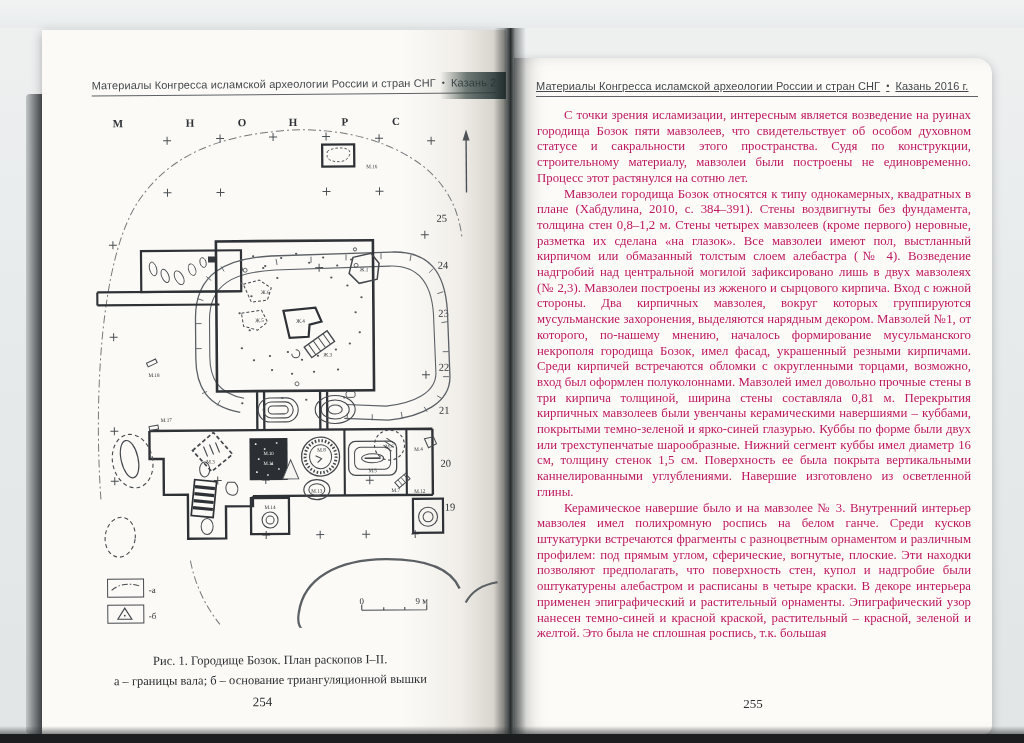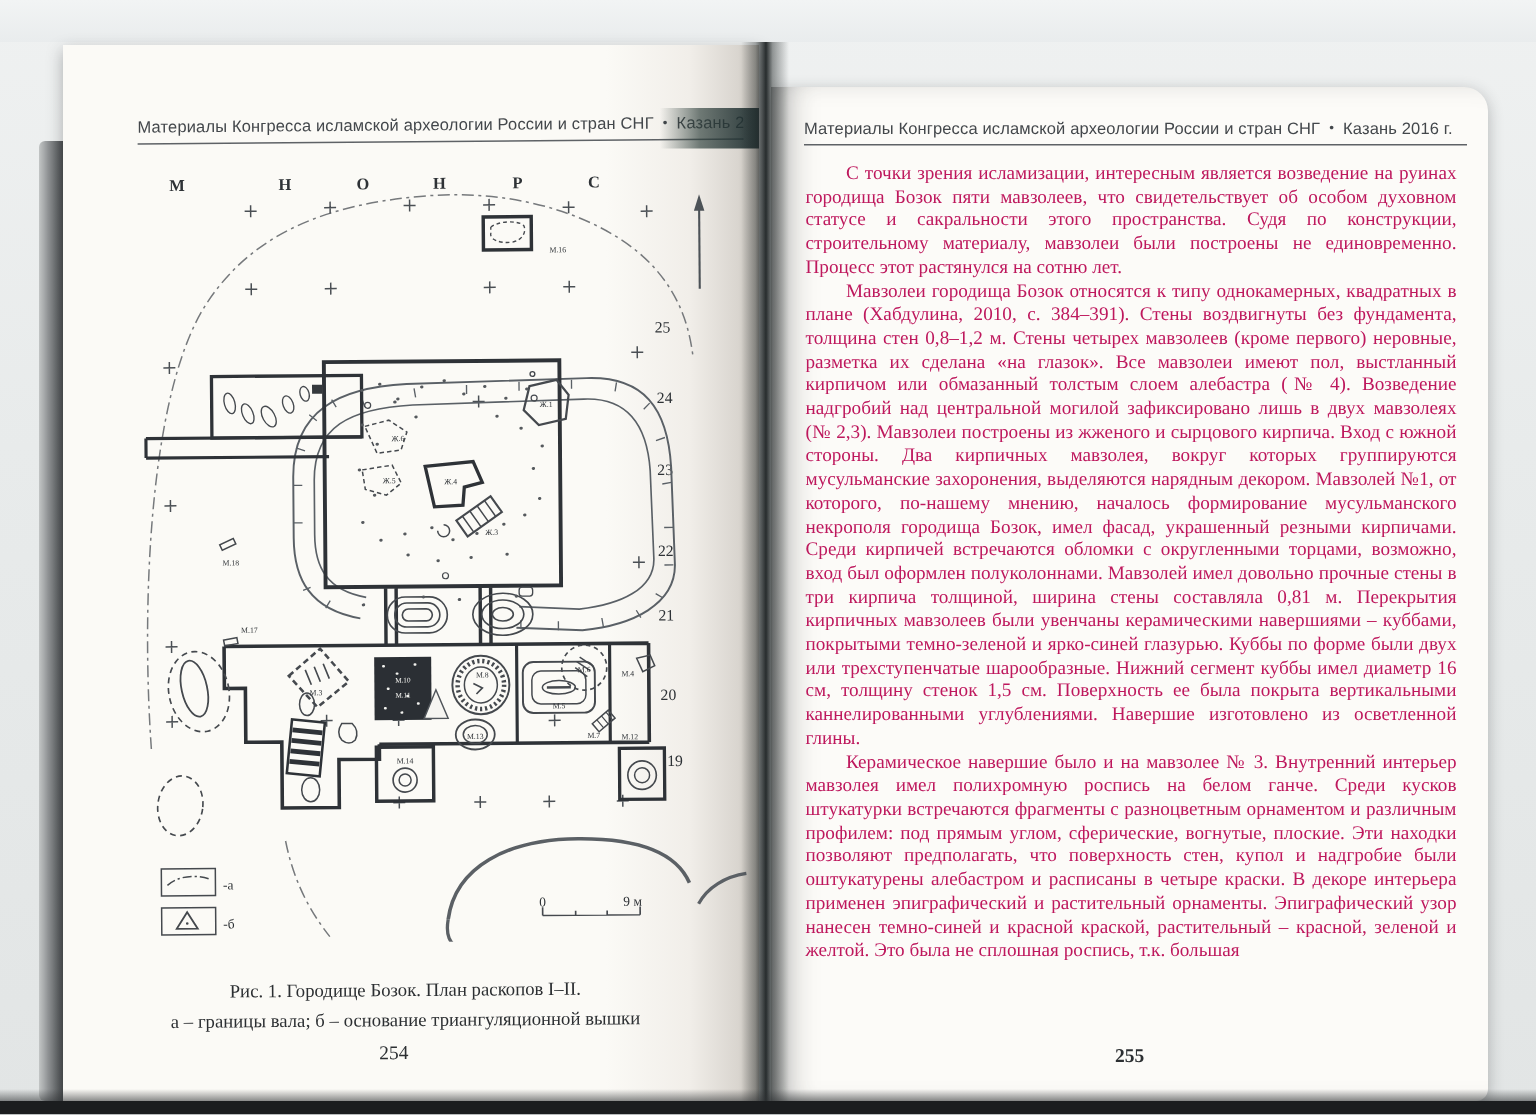--- a/index.html
+++ b/index.html
@@ -31,28 +31,28 @@
     background:linear-gradient(90deg, rgba(30,34,34,0) 0%, rgba(30,36,36,.35) 30%, #272c2d 52%, rgba(32,38,38,.45) 66%, rgba(30,34,34,0) 100%); }
   .running-header {
     position:absolute; font-family:"Liberation Sans", sans-serif; font-size:11px;
     color:#43474b; border-bottom:1px solid #5e6266; padding-bottom:4px;
     white-space:nowrap; overflow:hidden; letter-spacing:.1px;
   }
   .running-header .bullet { margin:0 6px; font-size:9px; position:relative; top:-1px; }
   .lp-header { left:52px; top:48px; width:404px; }
   .lp-header-dark { position:absolute; left:398px; top:42px; width:66px; height:27px;
     background:linear-gradient(90deg, rgba(44,62,60,0) 0%, rgba(44,62,58,.65) 40%, rgba(28,44,46,.92) 100%); }
-  .rp-header { left:22px; top:22px; right:14px; }
+  .rp-header { left:22px; top:22px; right:14px;text-decoration:underline; }
   .figure-wrap { position:absolute; left:50px; top:78px; width:410px; height:520px; }
   .lp-caption { position:absolute; left:24px; right:36px; top:620px; text-align:center;
     font-size:12.5px; line-height:1.6; color:#2c2f32; }
   .page-number { position:absolute; left:0; right:0; text-align:center;
     font-size:13px; color:#2c2f32; }
   .lp-num { top:664px; right:28px; }
-  .rp-num { top:638px;font-weight:bold; }
+  .rp-num { top:638px; }
   .rp-body { position:absolute; left:23px; top:50px; width:434px;
     font-size:12.8px; line-height:15.7px; color:#be185d; text-align:justify; }
   .rp-body p { margin:0; text-indent:27px; }
   svg text { font-family:"Liberation Serif", serif; fill:#2e3236; }
   .gl { font-size:11px; font-weight:bold; }
   .gn { font-size:10.5px; }
   .fl { font-size:5.2px; }
   .flw { font-size:4.8px; fill:#f2f2ee; }
   .lg { font-size:9px; }
   .sc { font-size:9px; }

